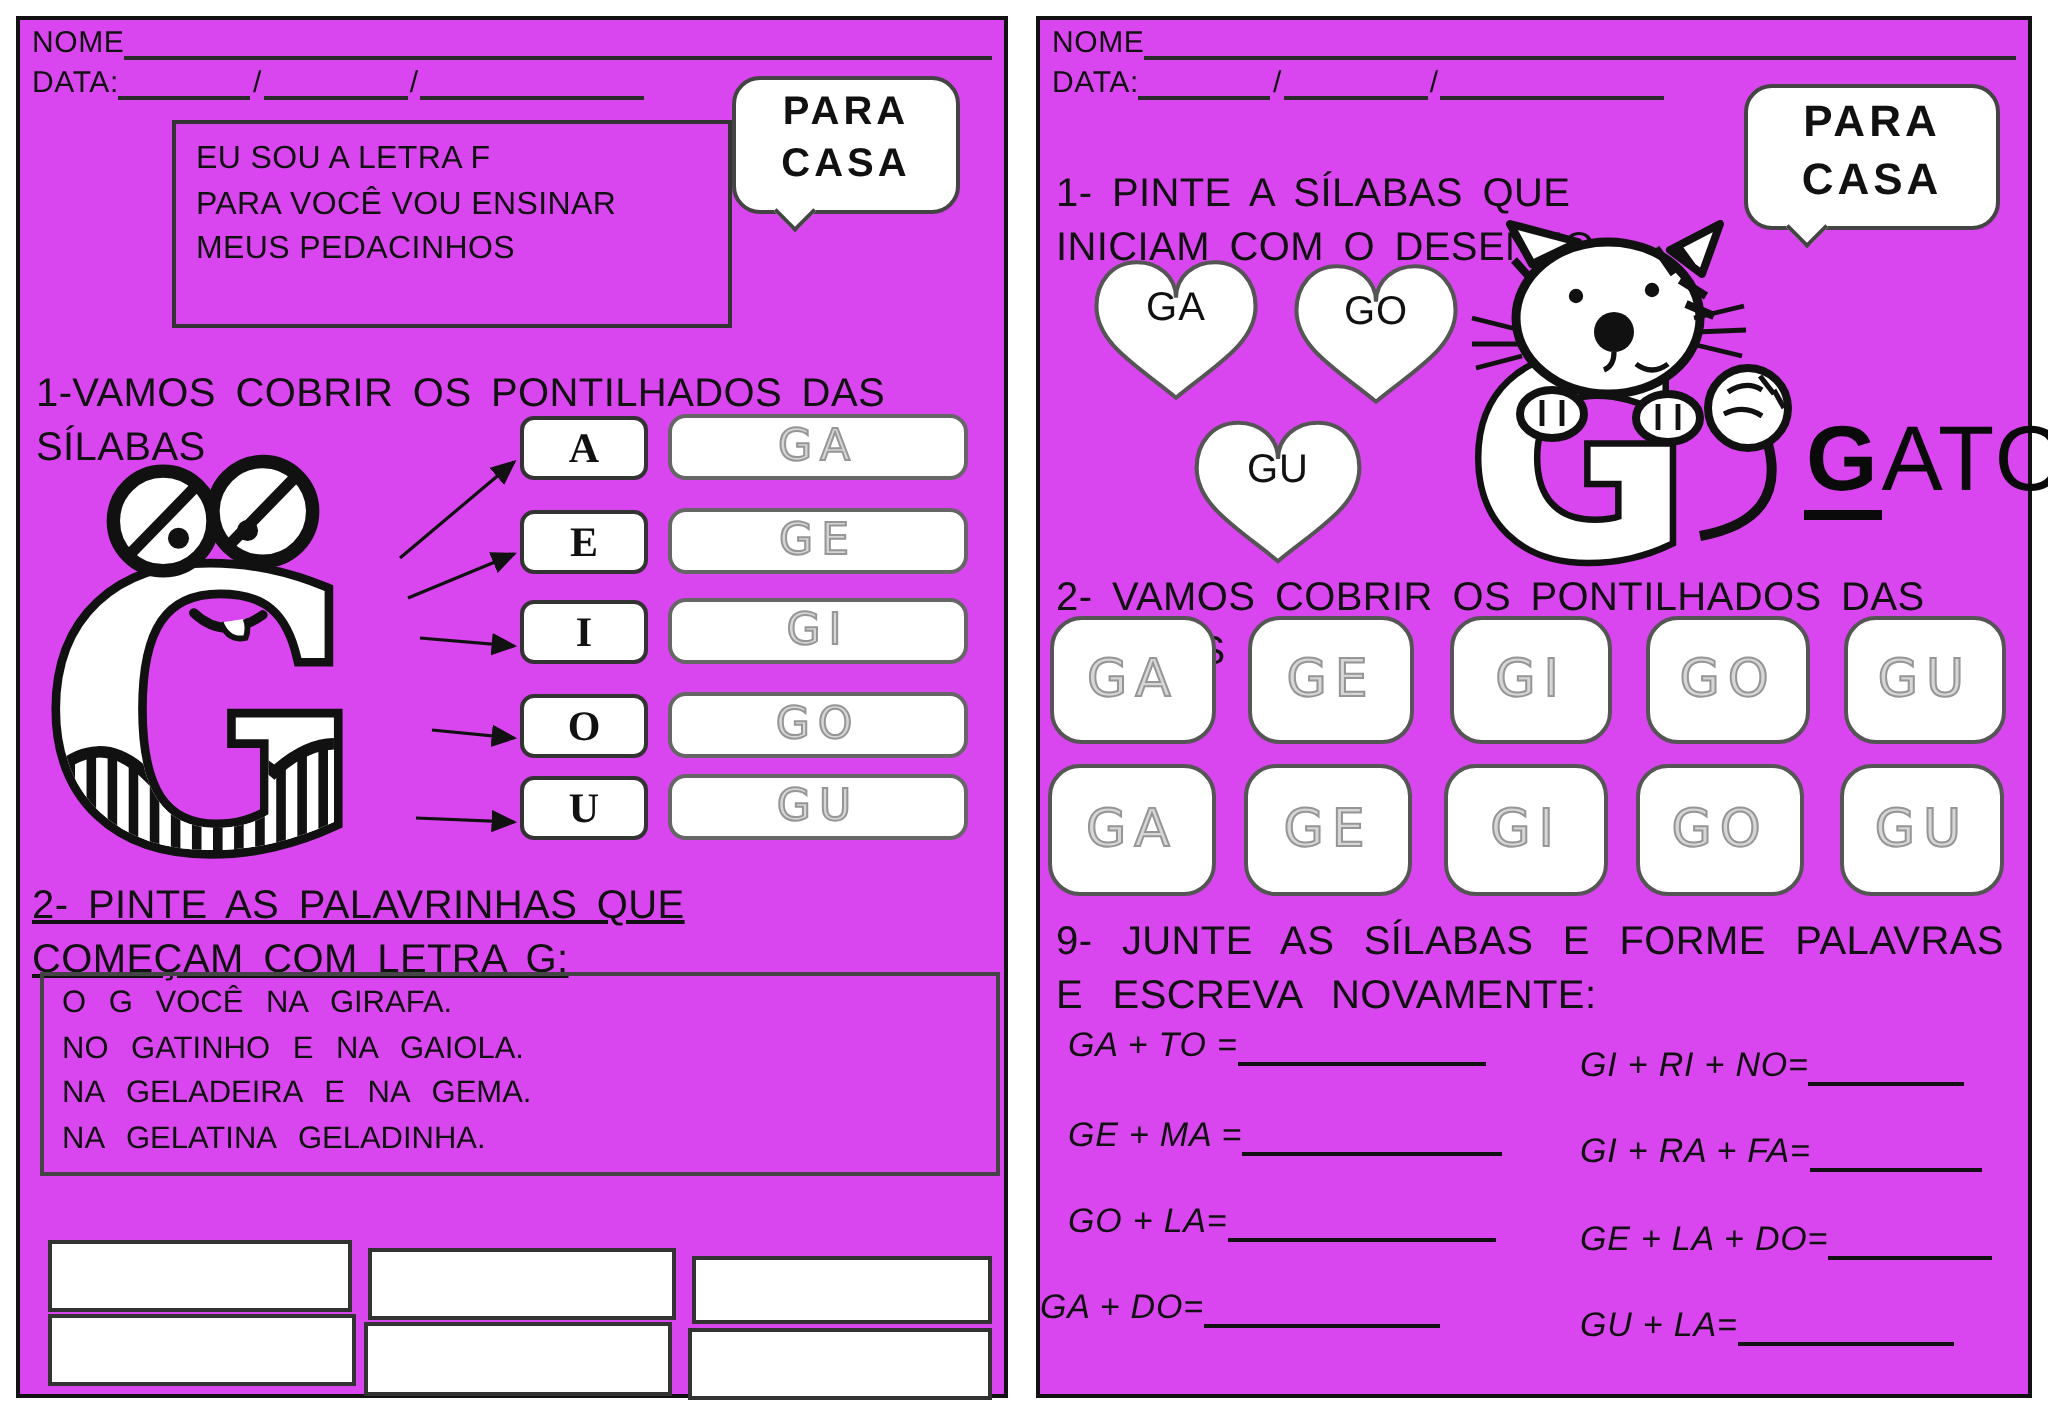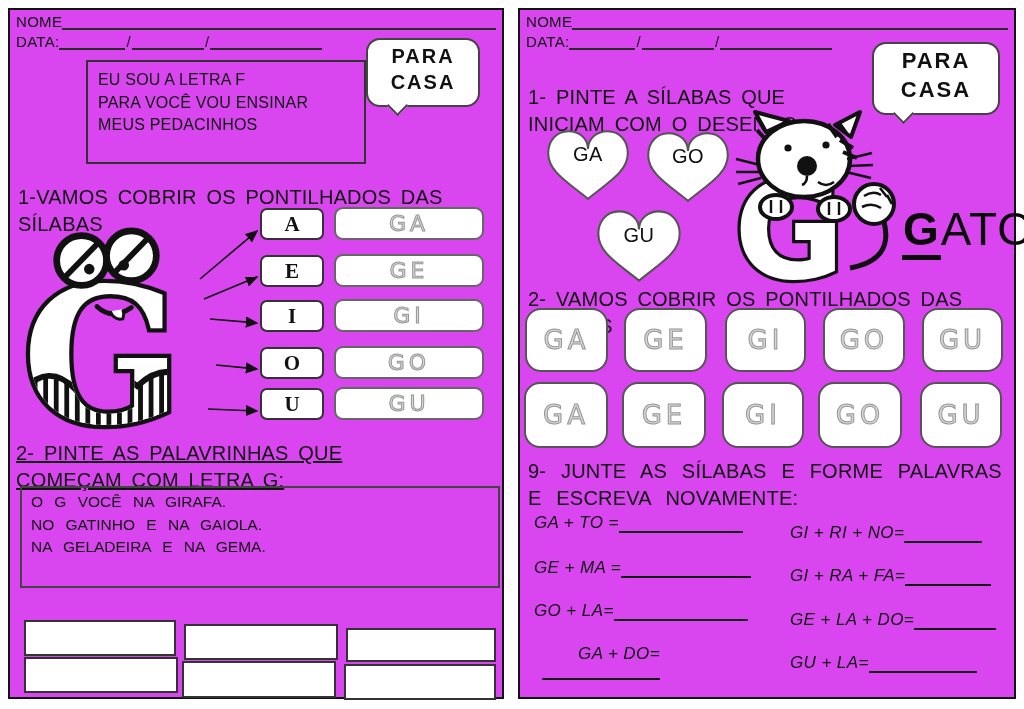--- a/index.html
+++ b/index.html
@@ -152,20 +152,21 @@
     <div class="trace-box" style="top:377px">
         <span class="trace">GU</span>
       </div>
 
     <div class="heading" style="left:6px;top:430px;width:400px;text-decoration:underline;">2- PINTE AS PALAVRINHAS QUE COMEÇAM COM LETRA G:</div>
 
     <div class="sentences-box" style="left:10px;top:476px;width:458px;height:92px;">
       <div>O G VOCÊ NA GIRAFA.</div>
       <div>NO GATINHO E NA GAIOLA.</div>
       <div>NA GELADEIRA E NA GEMA.</div>
+      <div>NA GELATINA GELADINHA.</div>
     </div>
 
 
     <div class="answer-box" style="left:14px;top:610px;width:148px;height:32px;"></div>
     <div class="answer-box" style="left:174px;top:614px;width:150px;height:32px;"></div>
     <div class="answer-box" style="left:336px;top:618px;width:146px;height:30px;"></div>
     <div class="answer-box" style="left:14px;top:647px;width:150px;height:32px;"></div>
     <div class="answer-box" style="left:172px;top:651px;width:150px;height:33px;"></div>
     <div class="answer-box" style="left:334px;top:654px;width:148px;height:32px;"></div>
   </div>
@@ -280,21 +281,21 @@
       <span class="eq-rule" style="width:124px"></span>
     </div>
     <div class="eq-row" style="left:14px;top:548px;">
       <span>GE + MA =</span>
       <span class="eq-rule" style="width:130px"></span>
     </div>
     <div class="eq-row" style="left:14px;top:591px;">
       <span>GO + LA=</span>
       <span class="eq-rule" style="width:134px"></span>
     </div>
-    <div class="eq-row" style="left:22px;top:634px;flex-direction:column;">
+    <div class="eq-row" style="left:0;top:634px;">
       <span>GA + DO=</span>
       <span class="eq-rule" style="width:118px"></span>
     </div>
 
     <div class="eq-row" style="left:270px;top:556px;">
       <span>GI + RA + FA=</span>
       <span class="eq-rule" style="width:86px"></span>
     </div>
     <div class="eq-row" style="left:270px;top:513px;">
       <span>GI + RI + NO=</span>

